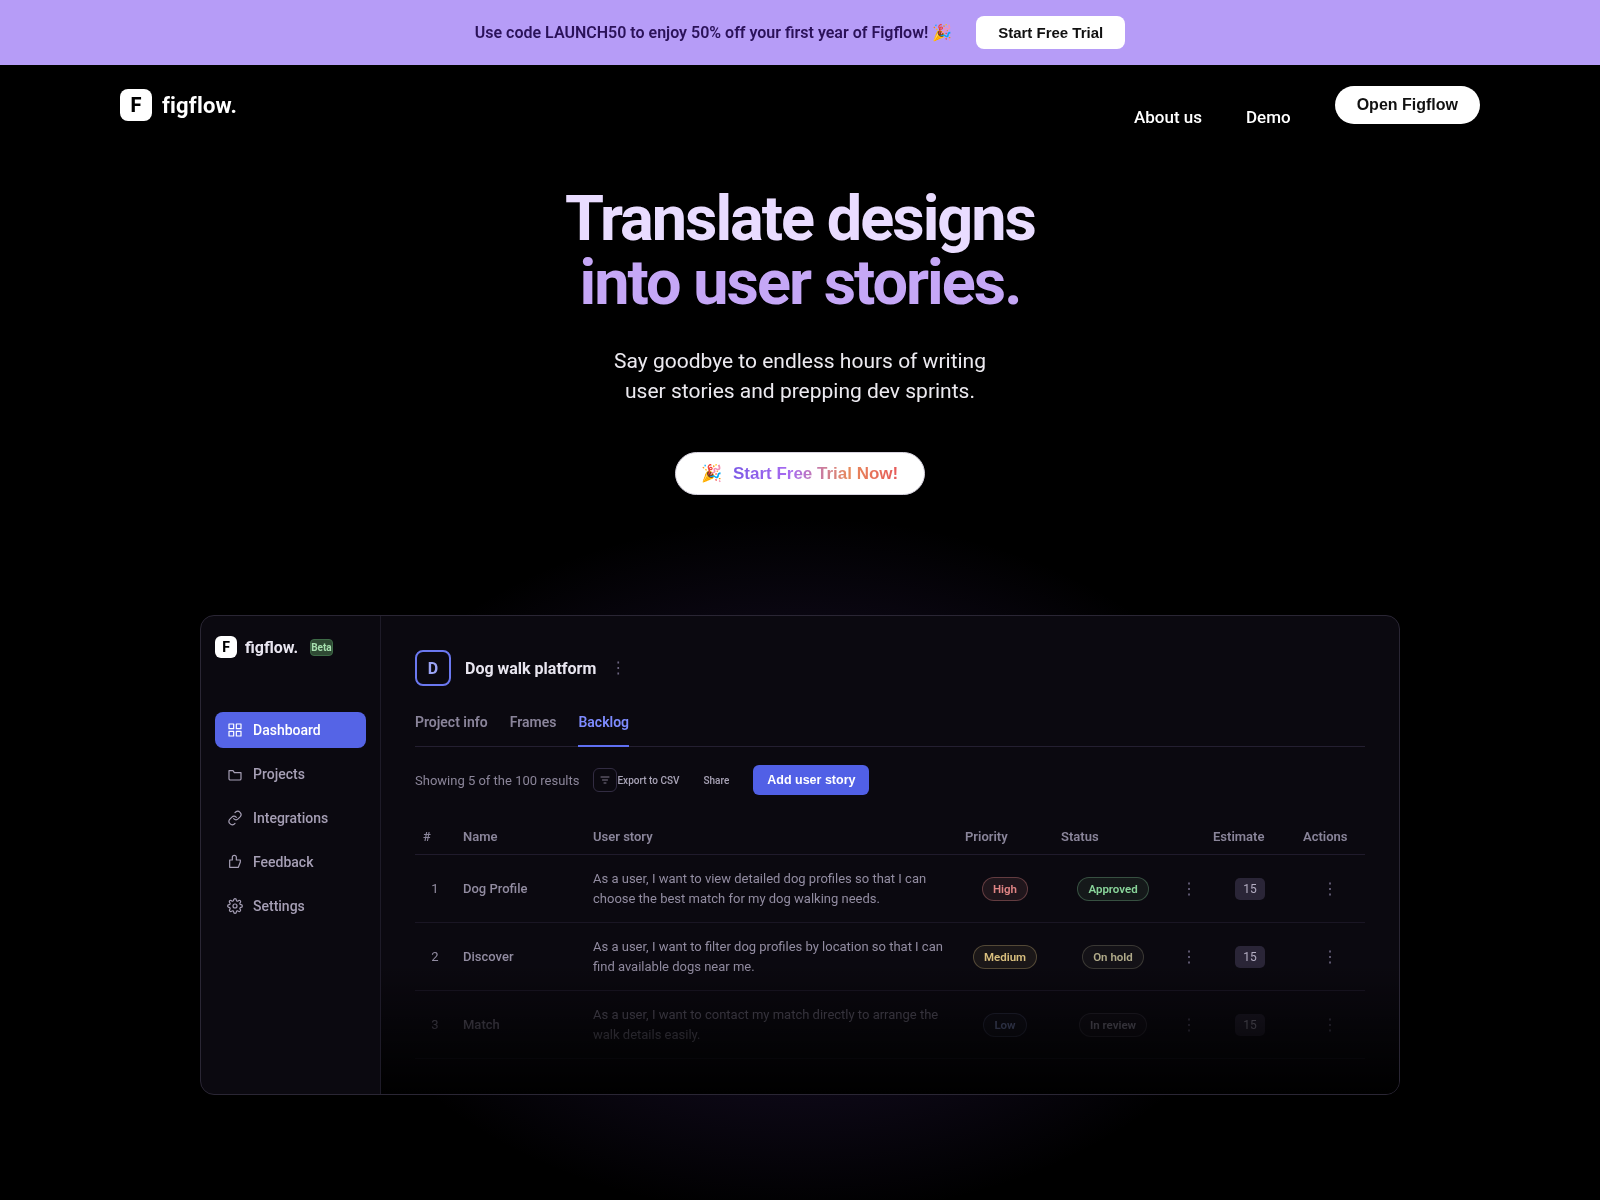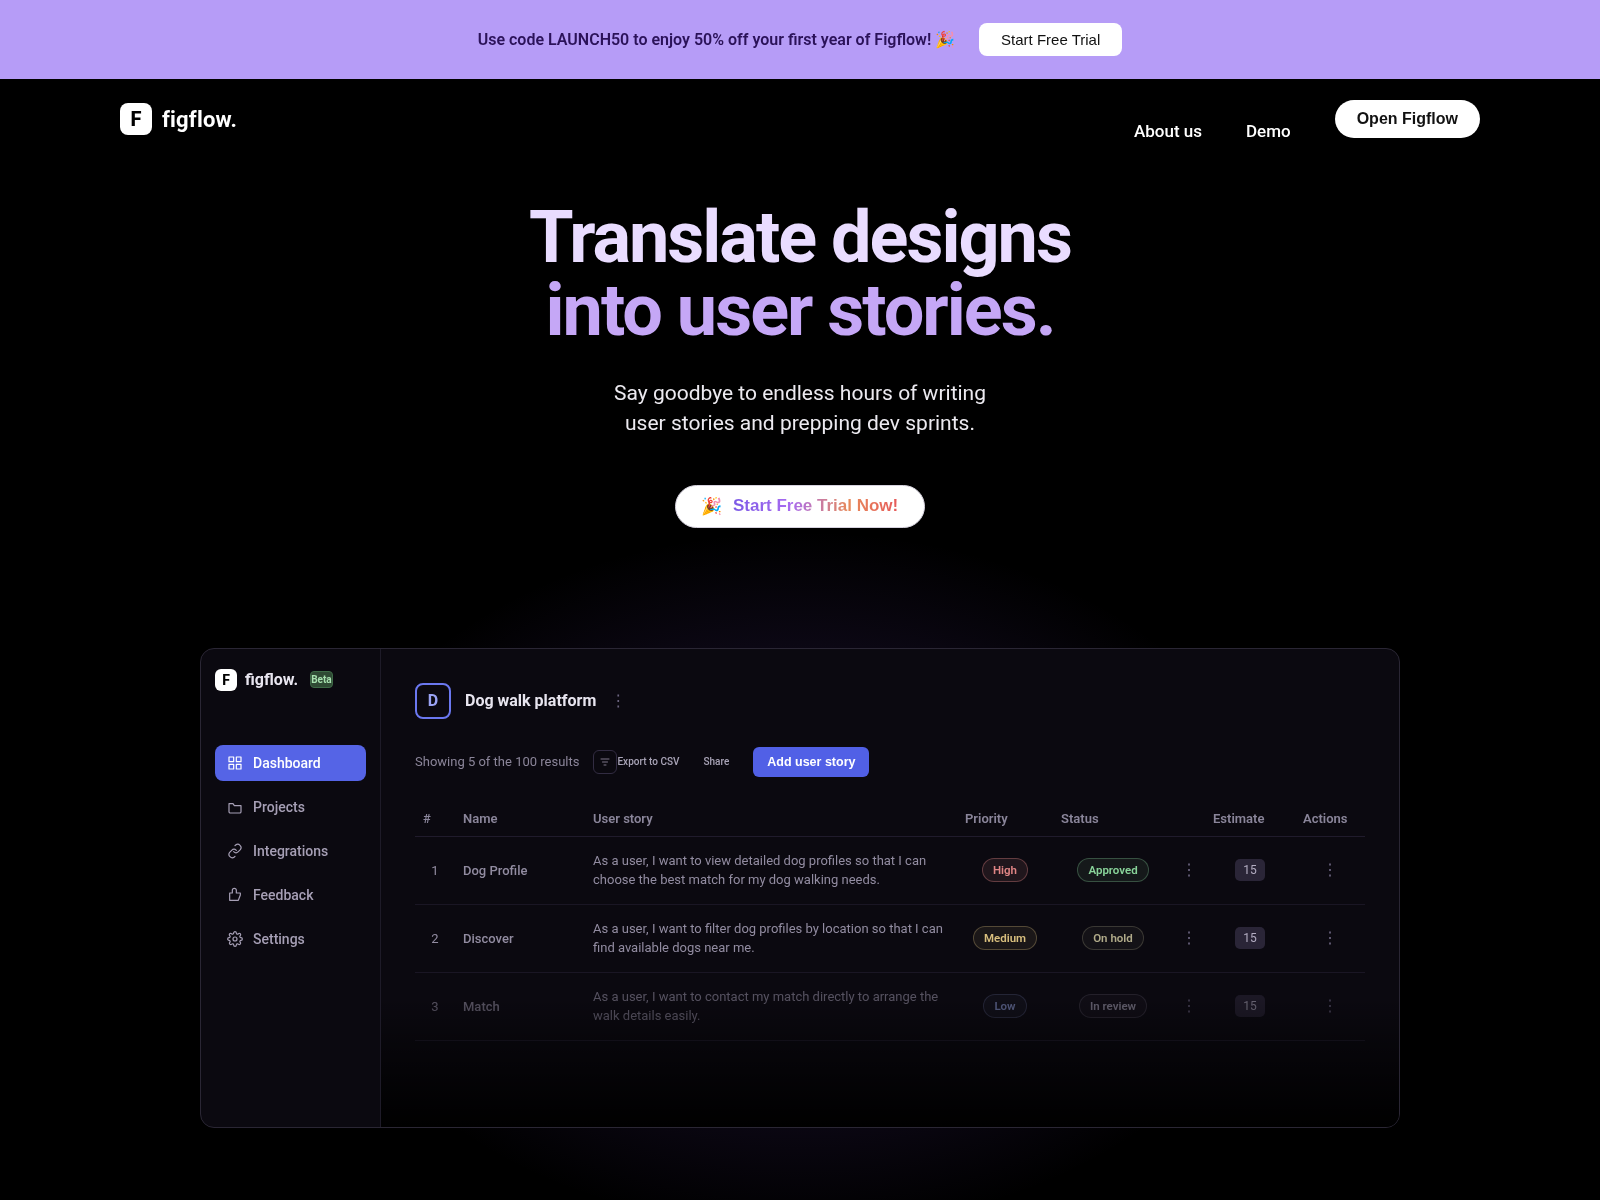--- a/index.html
+++ b/index.html
@@ -13,35 +13,35 @@
   }
 
   
   .banner {
     width: 100%;
     background: #b69cf7;
     display: flex;
     align-items: center;
     justify-content: center;
     gap: 24px;
-    padding: 23px 0;
+    padding: 16px 0;
   }
   .banner-text {
     color: #2b1259;
     font-size: 16px;
     font-weight: 600;
   }
   .banner-btn {
     background: #fff;
     color: #111;
     border: none;
     border-radius: 8px;
     padding: 8px 22px;
     font-size: 15px;
-    font-weight: 400;
+    font-weight: 700;
     cursor: pointer;
   }
 
   
   .nav {
     display: flex;
     align-items: center;
     justify-content: space-between;
     padding: 18px 120px 0 120px;
   }
@@ -104,21 +104,21 @@
     width: 1400px;
     height: 1000px;
     transform: translateX(-50%);
     background: radial-gradient(closest-side, rgba(123, 79, 214, 0.28), rgba(0,0,0,0) 70%);
     pointer-events: none;
     z-index: 0;
   }
   .hero h1 {
     position: relative;
     z-index: 1;
-    font-size: 72px;
+    font-size: 63px;
     line-height: 1.02;
     font-weight: 700;
     letter-spacing: -2px;
   }
   .hero .line1 { color: #e9dcff; display: block; }
   .hero .line2 { color: #c5a7f6; display: block; }
   .hero-sub {
     position: relative;
     z-index: 1;
     margin-top: 30px;
@@ -476,20 +476,25 @@
   <div class="main">
 
     <div class="proj-head">
       <div class="proj-avatar">D</div>
       <div class="proj-title">Dog walk platform</div>
       <span class="dots-v">
         <span>⋮</span>
       </span>
     </div>
 
+    <div class="tabs">
+      <div class="tab">Project info</div>
+      <div class="tab">Frames</div>
+      <div class="tab active">Backlog</div>
+    </div>
 
     <div class="toolbar">
       <div class="toolbar-left">
         <span>Showing 5 of the 100 results</span>
         <span class="filter-chip">
           <svg viewBox="0 0 24 24" width="12" height="12">
               <path d="M4 6h16M7 12h10M10 18h4"></path>
             </svg>
         </span>
       </div>

